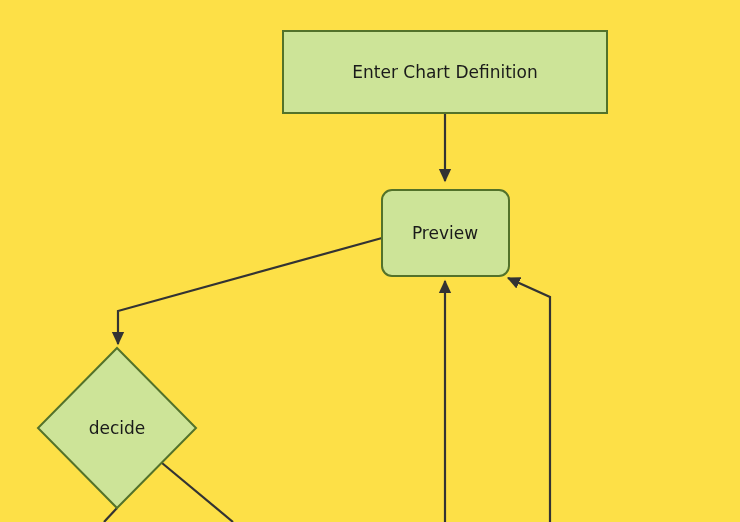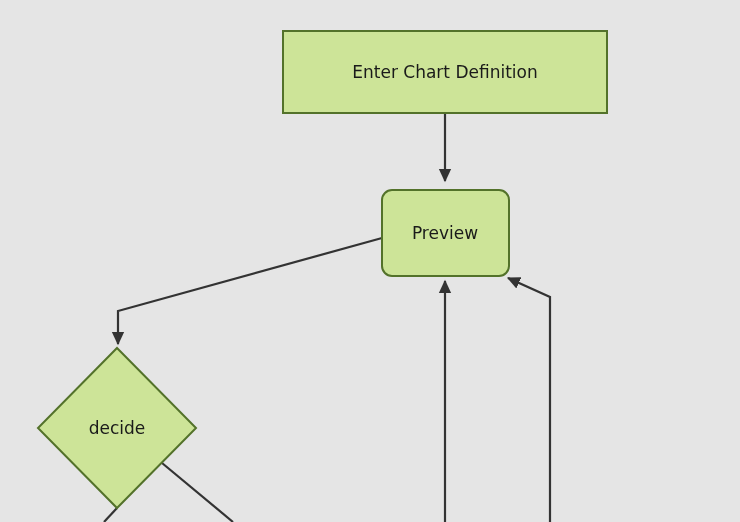--- a/index.html
+++ b/index.html
@@ -8,21 +8,21 @@
     padding: 0;
     background: #ffffff;
   }
   body {
     font-family: "DejaVu Sans", "Liberation Sans", sans-serif;
   }
   #diagram-root {
     position: relative;
     width: 740px;
     height: 522px;
-    background: #e5e5e5;
+    background: #fde047;
     overflow: hidden;
   }
   #diagram-svg {
     position: absolute;
     top: 0;
     left: 0;
     width: 740px;
     height: 522px;
     display: block;
   }

